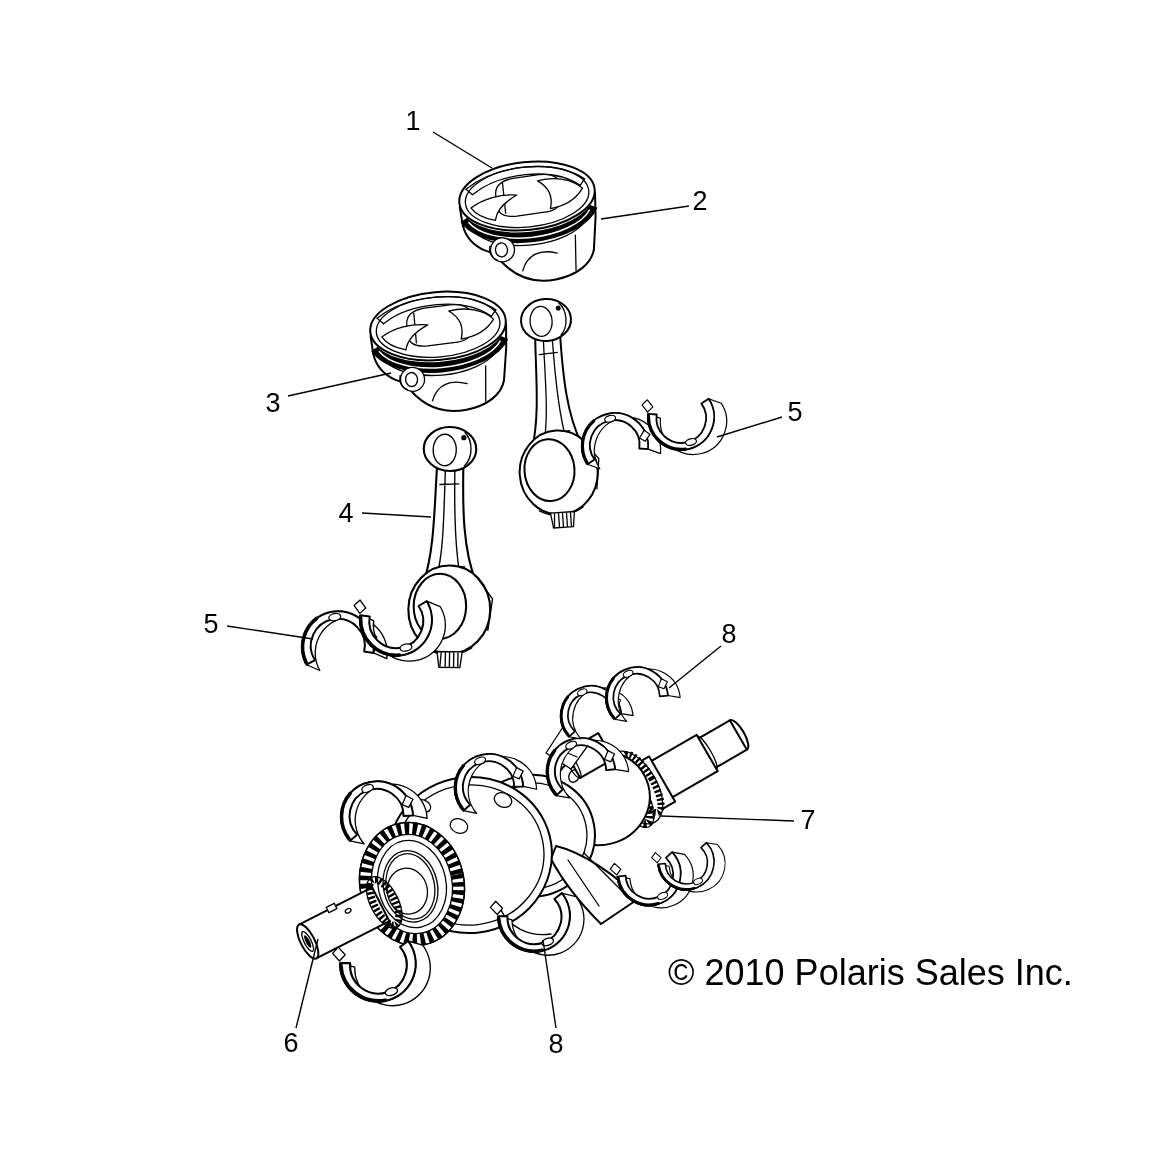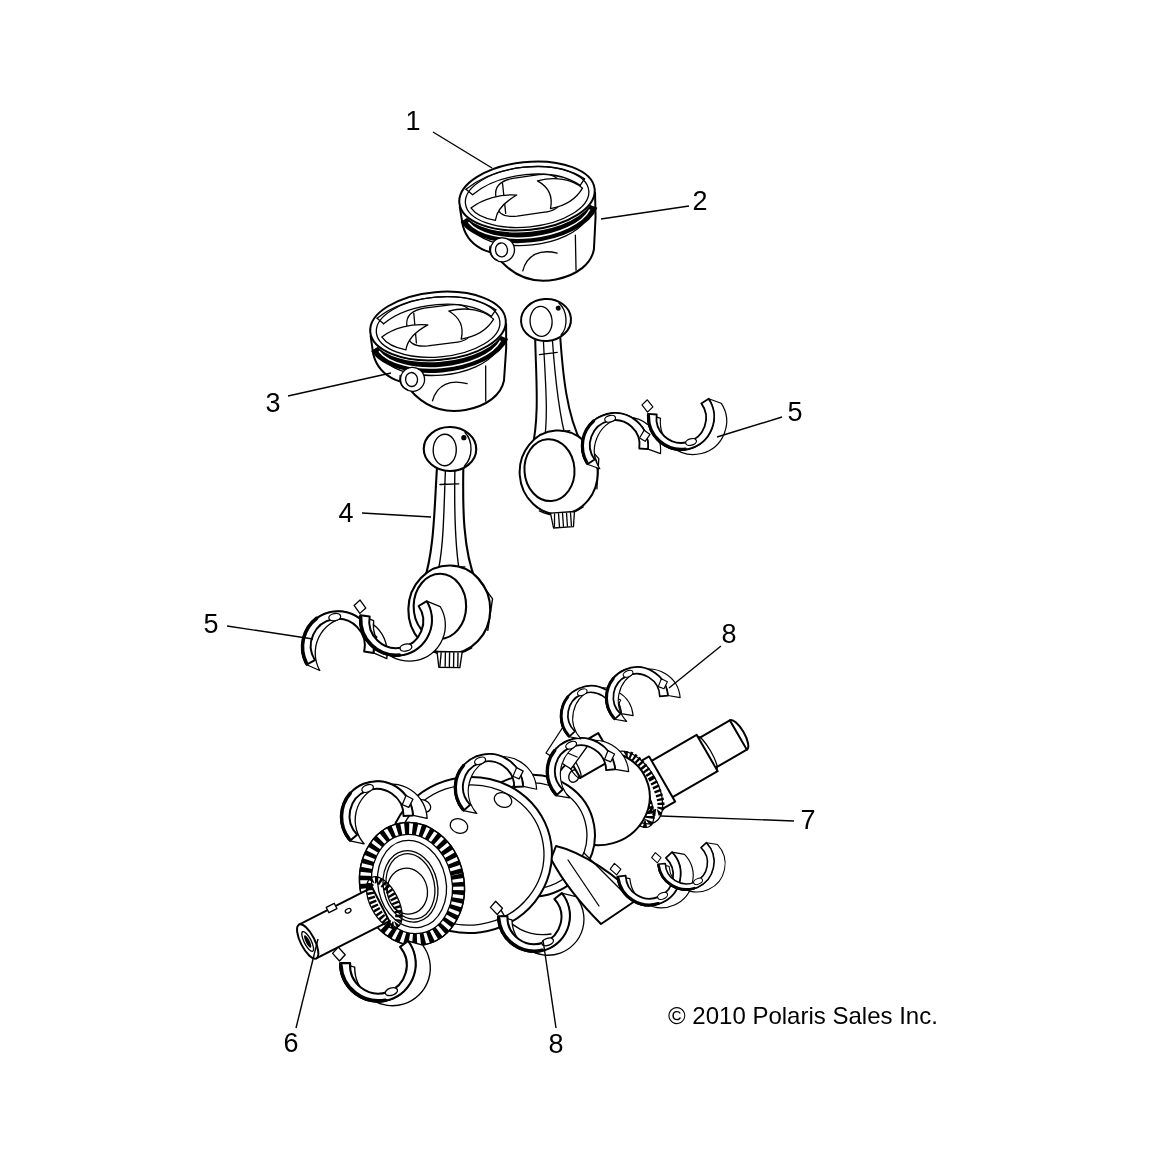--- a/index.html
+++ b/index.html
@@ -1,21 +1,21 @@
 <!DOCTYPE html>
 <html><head>
 <meta charset="utf-8">
 <style>
   html,body{margin:0;padding:0;background:#fff;}
   .stage{position:relative;width:1160px;height:1160px;background:#fff;overflow:hidden;
          font-family:"Liberation Sans", sans-serif;}
   .stage svg{position:absolute;left:0;top:0;}
   .callout{position:absolute;transform:translate(-50%,-50%);font-size:27px;color:#000;
            line-height:1;user-select:none;}
-  .copyright{position:absolute;left:668px;top:1002px;font-size:24px;color:#000;white-space:nowrap;}
+  .copyright{position:absolute;left:668px;top:952px;font-size:36px;color:#000;white-space:nowrap;}
   
   .s2{fill:#fff;stroke:#000;stroke-width:2;stroke-linejoin:round;stroke-linecap:round;}
   .s1{fill:#fff;stroke:#000;stroke-width:1.3;stroke-linejoin:round;stroke-linecap:round;}
   .l1{fill:none;stroke:#000;stroke-width:1.3;stroke-linecap:round;}
   .dark{fill:#000;stroke:none;}
   .band{fill:none;stroke:#000;stroke-width:13;}
   .sep{fill:none;stroke:#fff;stroke-width:1.5;}
   .teeth{fill:none;stroke:#000;stroke-width:12;stroke-dasharray:4.5 3.4;}
   .spline{fill:none;stroke:#000;stroke-width:9;stroke-dasharray:2.6 2.1;}
   .spline2{fill:none;stroke:#000;stroke-width:7;stroke-dasharray:2.4 2;}

